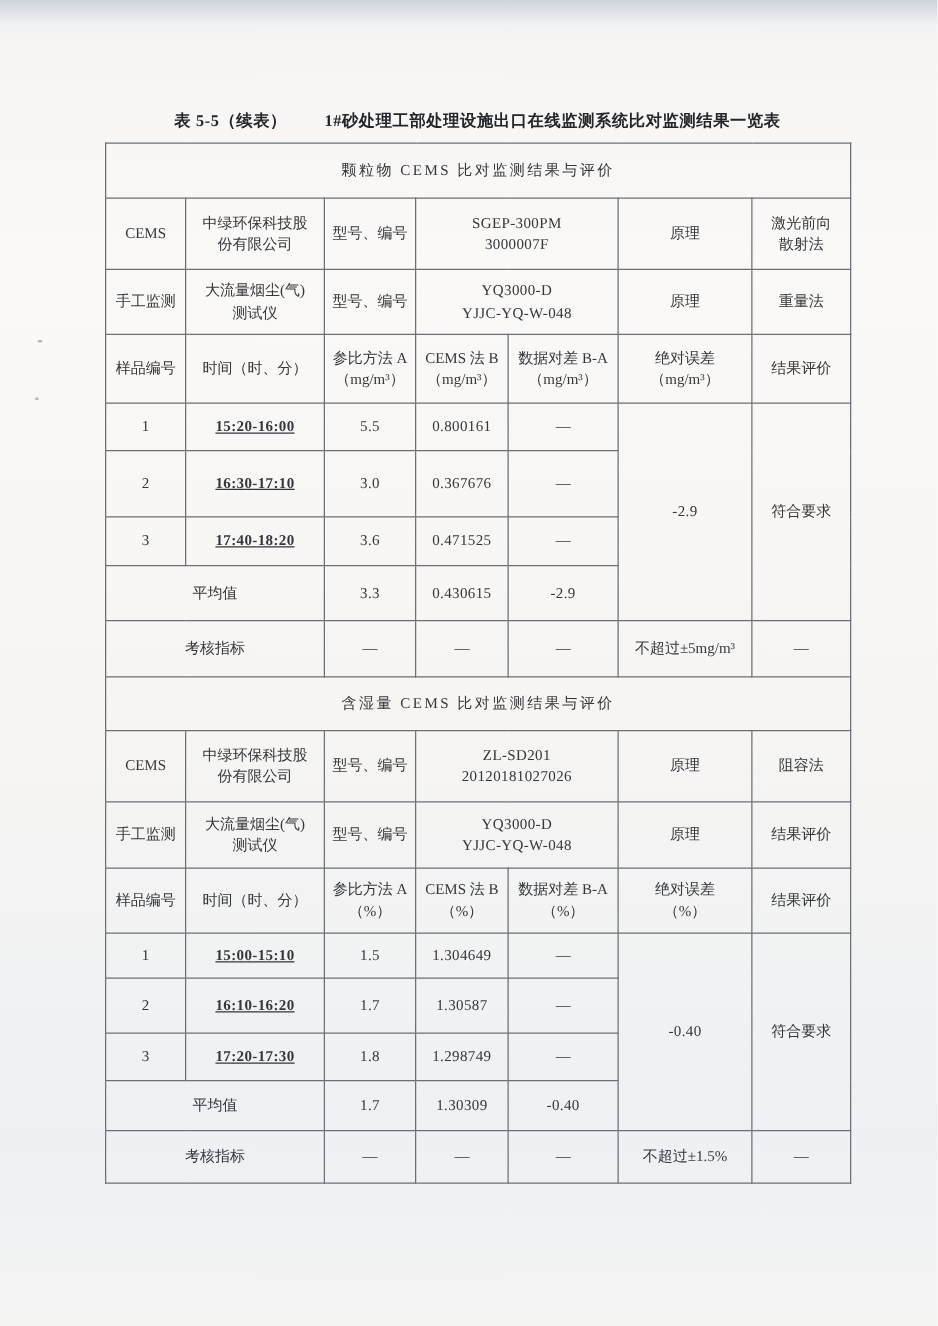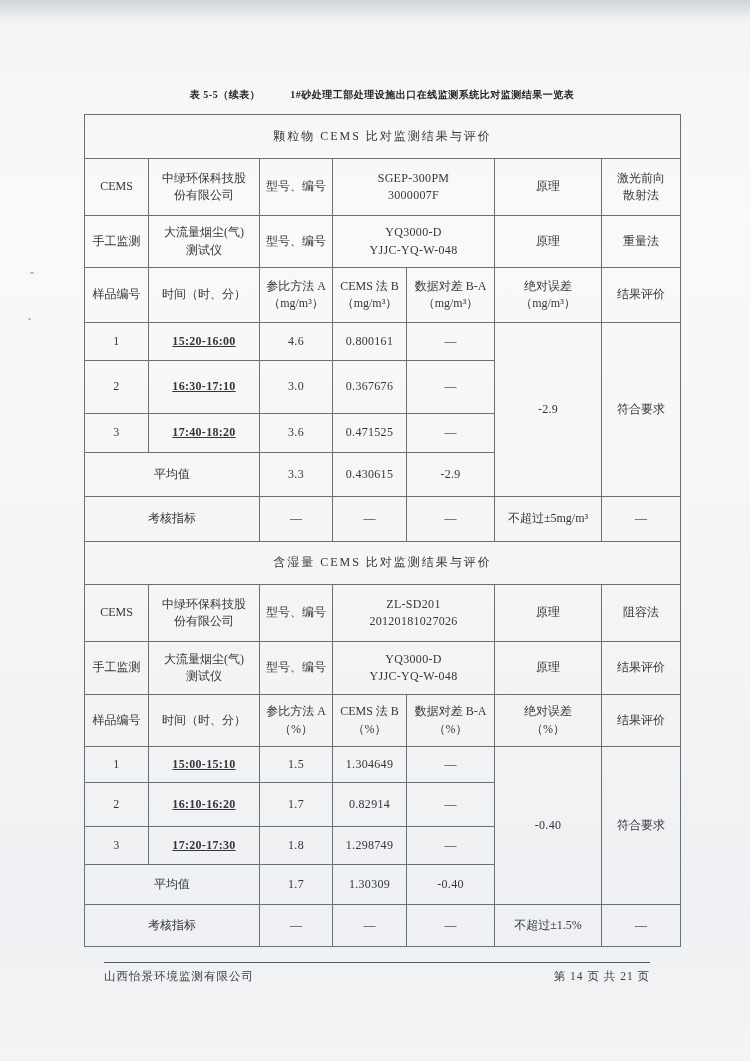--- a/index.html
+++ b/index.html
@@ -19,21 +19,21 @@
   .scan-band-top {
     position: absolute; top: 0; left: 0; width: 750px; height: 20px;
     background: linear-gradient(180deg, rgba(205,209,216,0.9), rgba(246,245,243,0));
   }
   .scan-speck { position: absolute; background: rgba(115,120,128,0.55); border-radius: 50%; }
   .speck-a { left: 30px; top: 272px; width: 4px; height: 2px; }
   .speck-b { left: 28px; top: 318px; width: 3px; height: 2px; }
 
   .doc-title {
     position: absolute; left: 70px; top: 88px; width: 624px;
-    text-align: center; font-size: 10px; font-weight: bold;
+    text-align: center; font-size: 13px; font-weight: bold;
     color: #23262b; letter-spacing: 0.5px; white-space: nowrap;
   }
   .doc-title .gap { display: inline-block; width: 30px; }
 
   table.report {
     position: absolute; left: 84px; top: 114px;
     width: 596px;
     border-collapse: collapse;
     table-layout: fixed;
     padding-left: 48px;
@@ -116,21 +116,21 @@
 （mg/m³）</td>
       <td class="colhead pre">数据对差 B-A
 （mg/m³）</td>
       <td class="colhead pre">绝对误差
 （mg/m³）</td>
       <td class="colhead pre">结果评价</td>
     </tr>
     <tr style="height:38px">
       <td class="num">1</td>
       <td class="time">15:20-16:00</td>
-      <td class="num">4.6</td>
+      <td class="num">5.5</td>
       <td class="num">0.800161</td>
       <td>—</td>
       <td rowspan="4" class="num">-2.9</td>
       <td rowspan="4">符合要求</td>
     </tr>
     <tr style="height:53px">
       <td class="num">2</td>
       <td class="time">16:30-17:10</td>
       <td class="num">3.0</td>
       <td class="num">0.367676</td>
@@ -200,21 +200,21 @@
       <td class="num">1.5</td>
       <td class="num">1.304649</td>
       <td>—</td>
       <td rowspan="4" class="num">-0.40</td>
       <td rowspan="4">符合要求</td>
     </tr>
     <tr style="height:44px">
       <td class="num">2</td>
       <td class="time">16:10-16:20</td>
       <td class="num">1.7</td>
-      <td class="num">0.82914</td>
+      <td class="num">1.30587</td>
       <td>—</td>
     </tr>
     <tr style="height:38px">
       <td class="num">3</td>
       <td class="time">17:20-17:30</td>
       <td class="num">1.8</td>
       <td class="num">1.298749</td>
       <td>—</td>
     </tr>
     <tr style="height:40px">
@@ -227,17 +227,13 @@
       <td colspan="2">考核指标</td>
       <td>—</td>
       <td>—</td>
       <td>—</td>
       <td>不超过±1.5%</td>
       <td>—</td>
     </tr>
   </tbody>
     </table>
 
-  <div class="footer">
-    <span>山西怡景环境监测有限公司</span>
-    <span>第 14 页 共 21 页</span>
-  </div>
 </div>
 
 </body></html>

